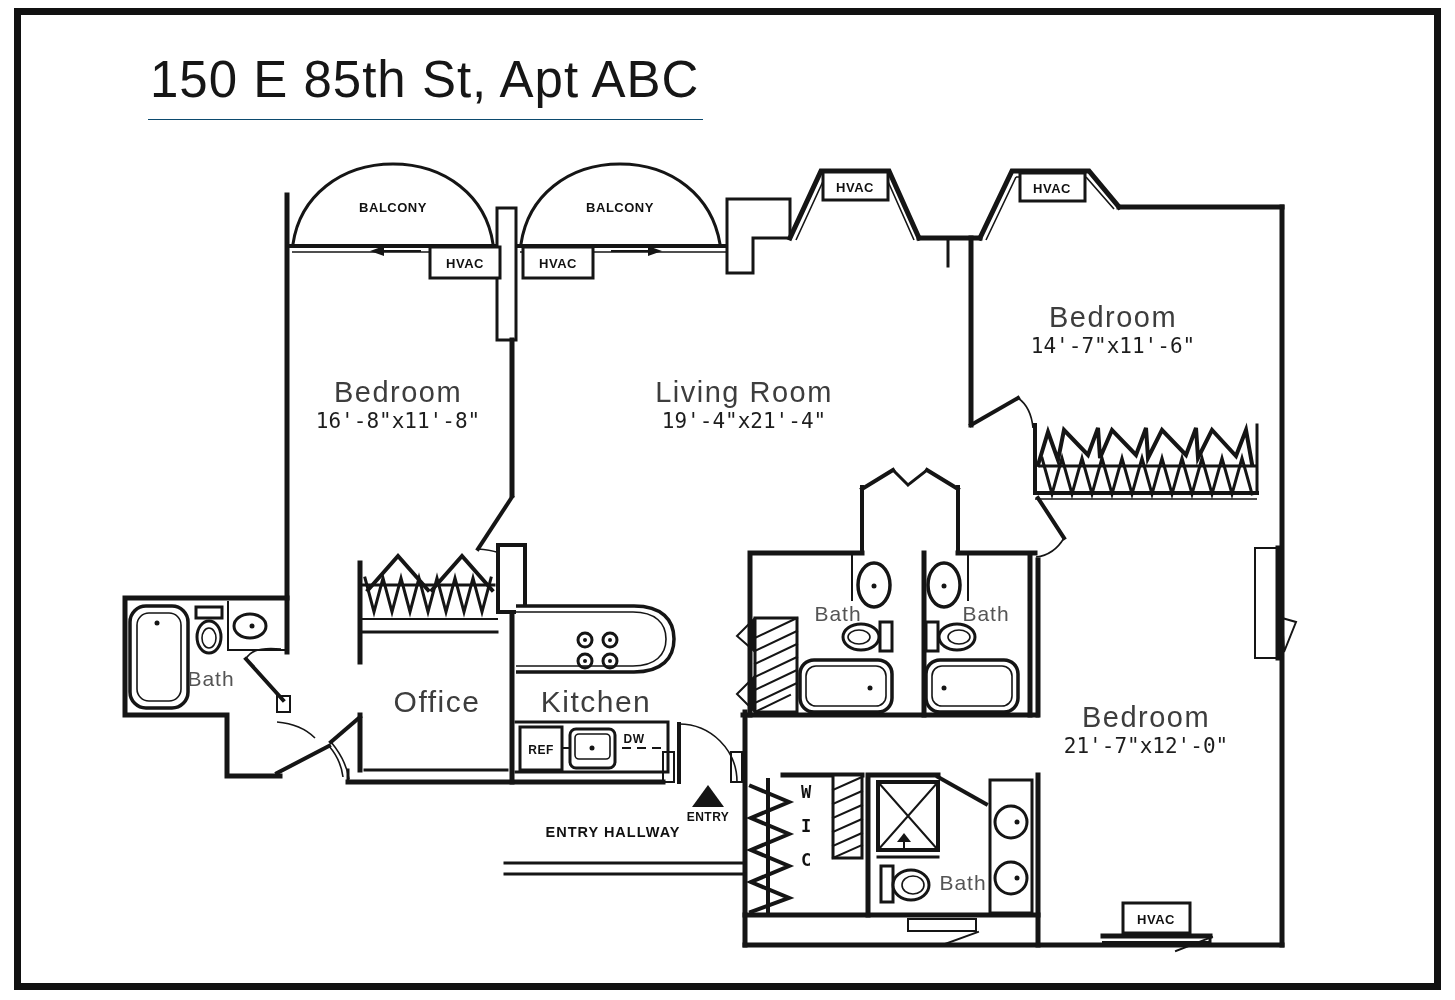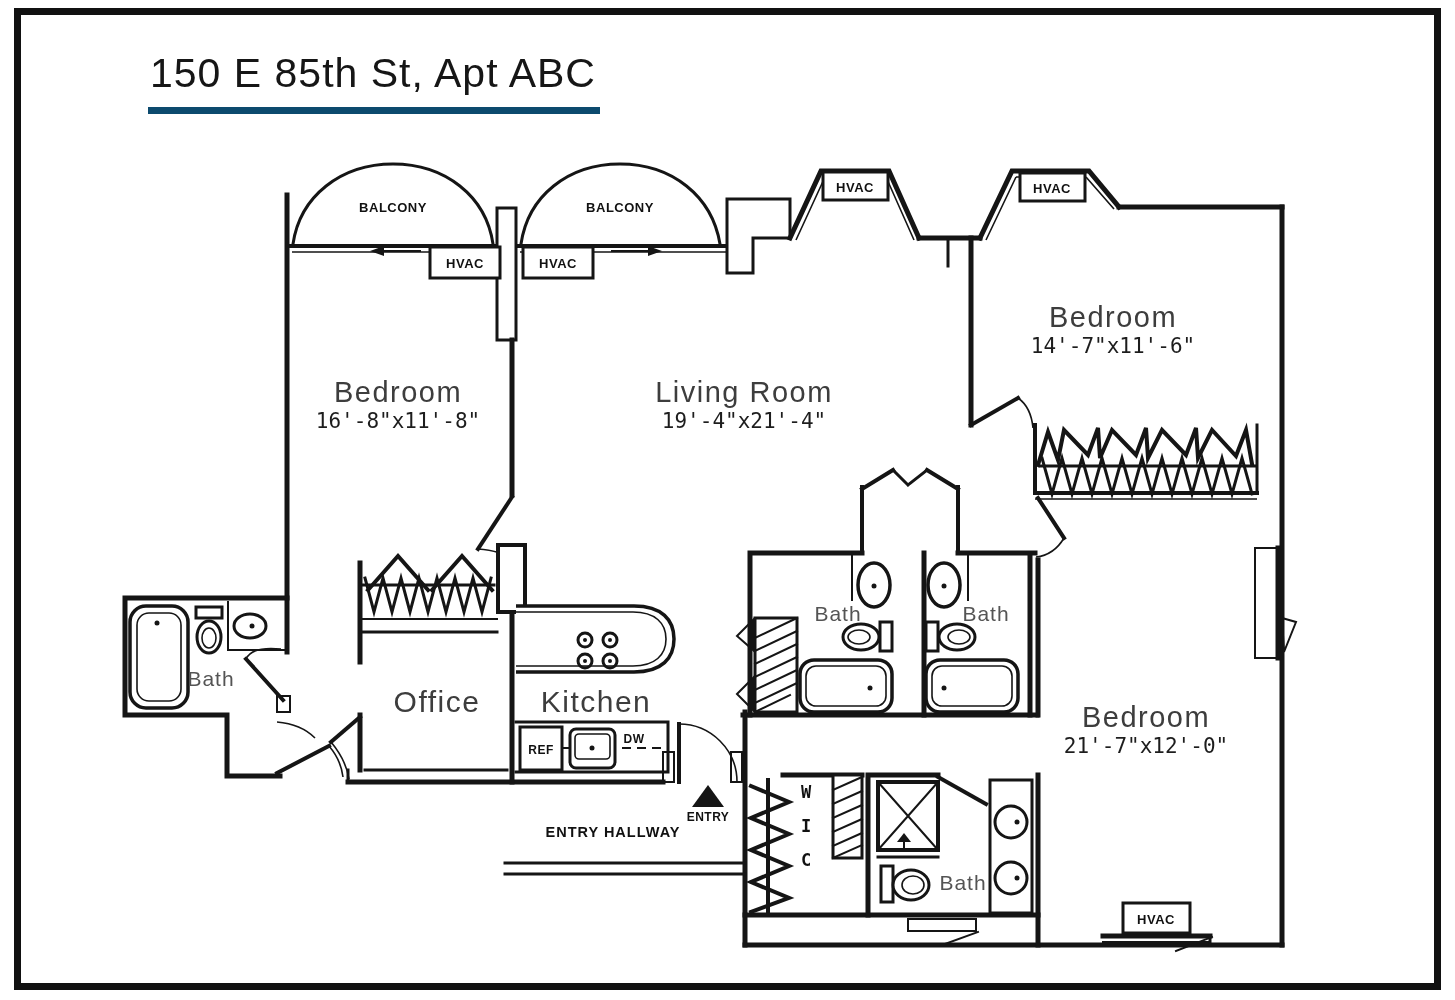--- a/index.html
+++ b/index.html
@@ -1,21 +1,21 @@
 <!DOCTYPE html>
 <html><head>
 <meta charset="utf-8">
 <style>
   html,body{margin:0;padding:0;background:#fff;}
   .page{position:relative;width:1455px;height:1000px;background:#fff;overflow:hidden;
         font-family:"Liberation Sans",sans-serif;}
   .frame{position:absolute;left:14px;top:8px;width:1413px;height:968px;
          border:7px solid #111;}
-  .title{position:absolute;left:148px;top:50px;font-size:41px;color:#161616;
-         letter-spacing:1px;border-bottom:7px solid #0c4a6e;padding:0 4px 10px 2px;text-align:center;}
+  .title{position:absolute;left:148px;top:50px;font-size:51px;color:#161616;
+         letter-spacing:1px;border-bottom:1px solid #0c4a6e;padding:0 4px 10px 2px;text-align:center;}
   svg{position:absolute;left:0;top:0;}
   .w5{stroke:#151515;stroke-width:5;fill:none;stroke-linecap:square;}
   .w4{stroke:#151515;stroke-width:4;fill:none;stroke-linecap:square;}
   .w3{stroke:#151515;stroke-width:3;fill:none;stroke-linecap:square;}
   .w2{stroke:#151515;stroke-width:2;fill:none;stroke-linecap:square;}
   .thin{stroke:#151515;stroke-width:1.6;fill:none;}
   .wf{stroke:#151515;stroke-width:3;fill:#fff;}
   .wf4{stroke:#151515;stroke-width:4;fill:#fff;}
   .fx{stroke:#151515;stroke-width:3;fill:#fff;}
   .fx35{stroke:#151515;stroke-width:3.5;fill:#fff;}

